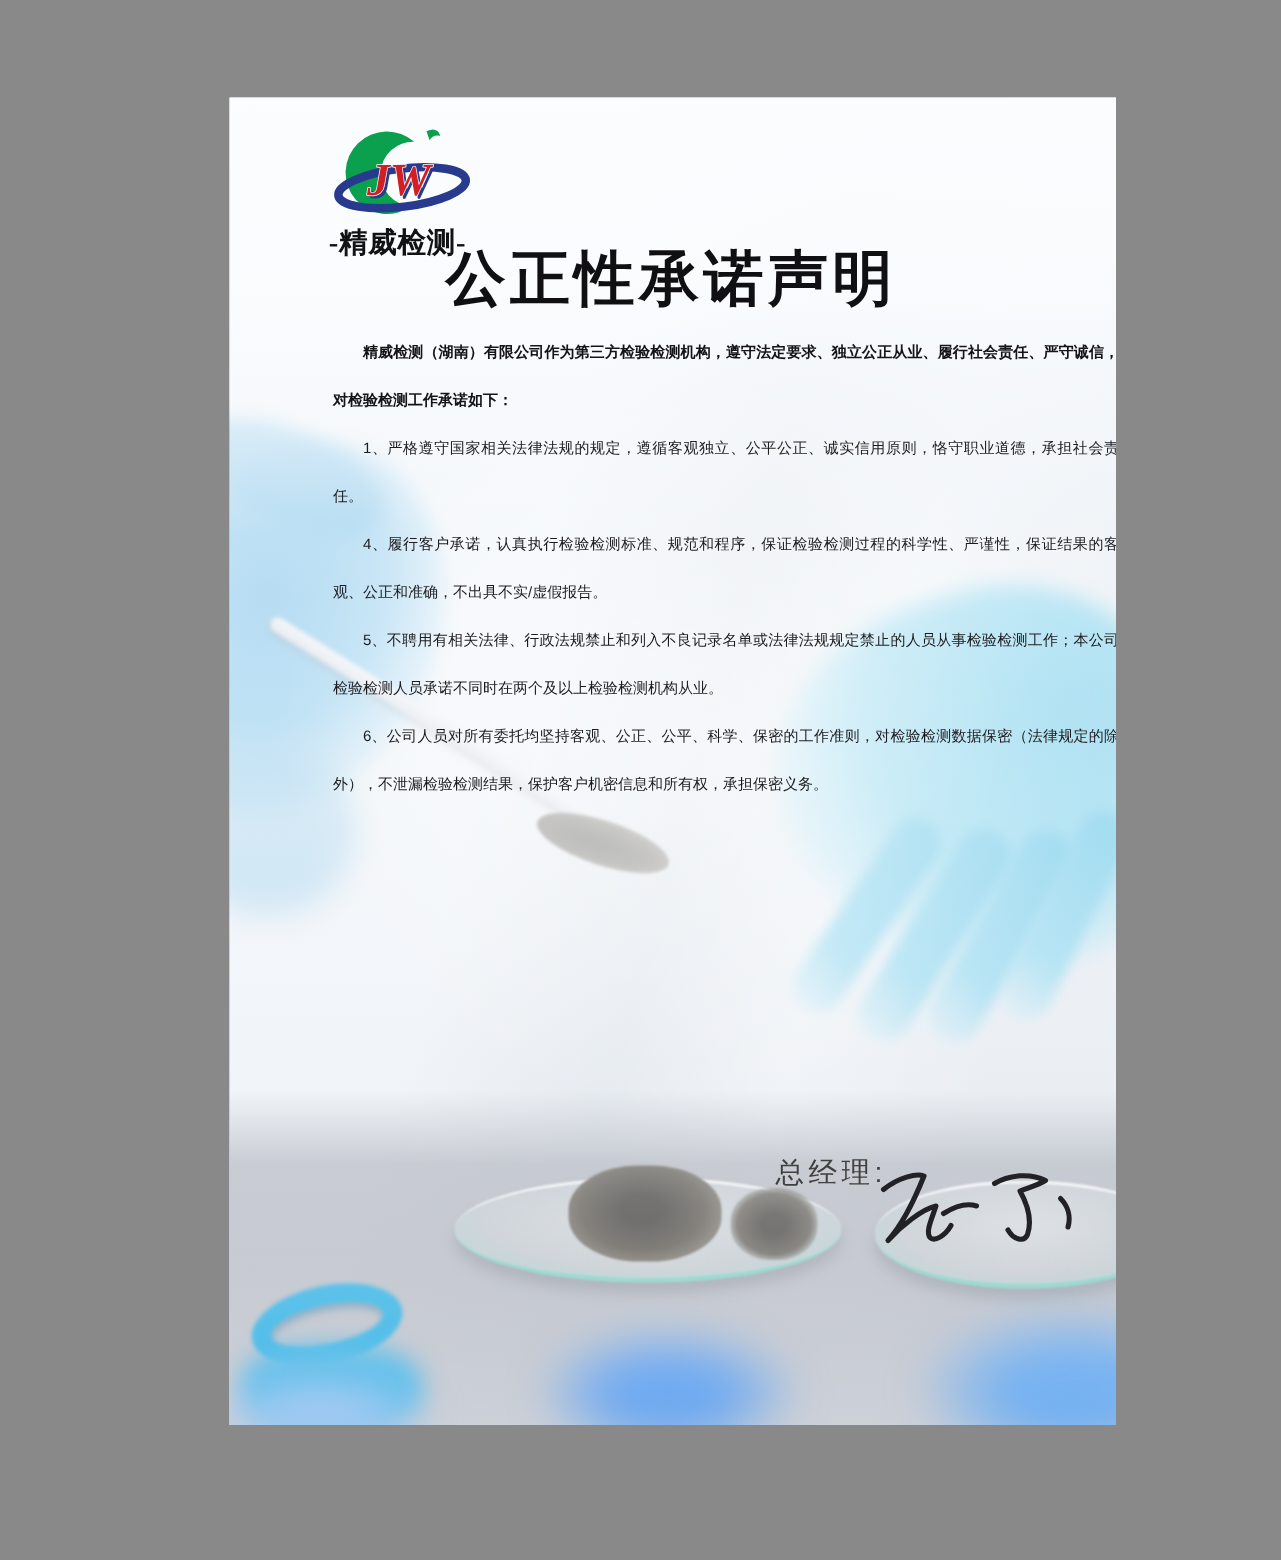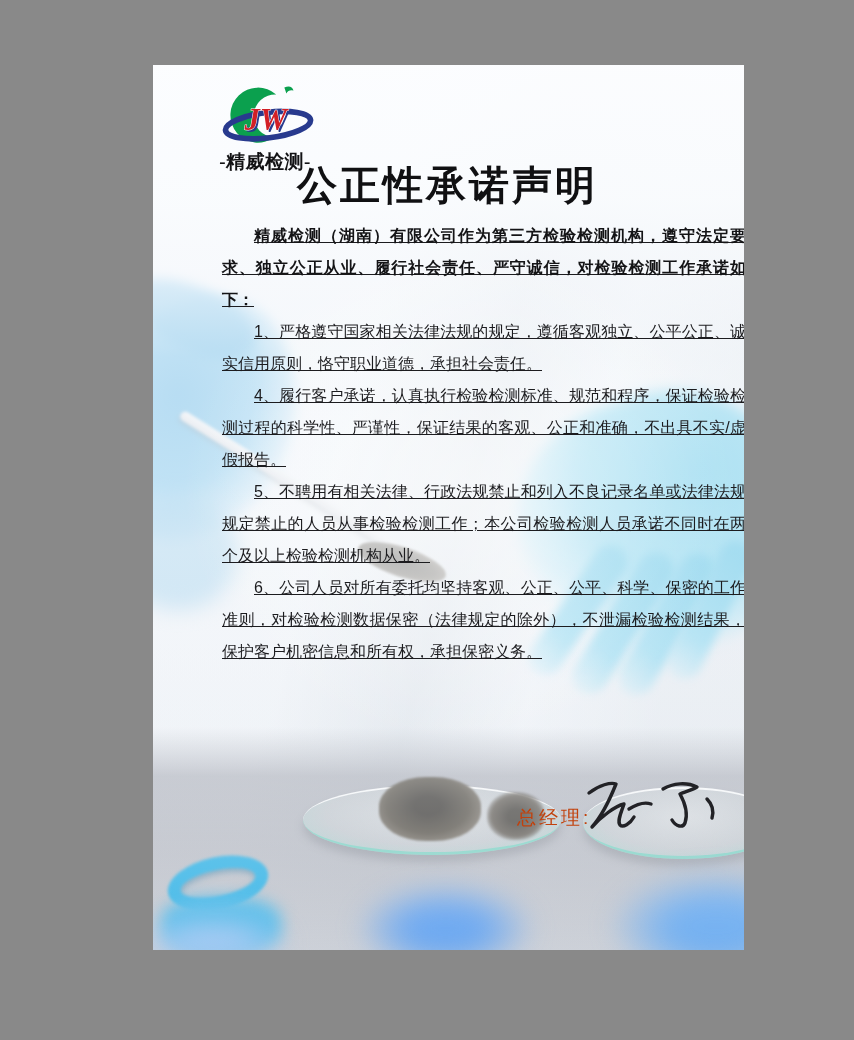--- a/index.html
+++ b/index.html
@@ -114,29 +114,28 @@
   }
   .doc-title {
     position:absolute; left:0; top:93px; width:100%; text-align:center;
     transform:translateX(-15px);
     font-family:Liberation Sans, sans-serif;
     font-weight:bold; font-size:40px; color:#101012; letter-spacing:3px;
     white-space:nowrap;
   }
   .body-text {
     position:absolute; left:41px; top:155px; width:524px;
-    font-size:16px; line-height:32px; color:#1c1c1f;
+    font-size:10px; line-height:32px; color:#1c1c1f;
     text-align:justify;
-    text-decoration:underline;
   }
   .body-text p { text-indent:2em; margin:0; }
   .body-text p.intro { font-weight:bold; color:#141416; }
   .sign-label {
-    position:absolute; left:336px; top:740px;
-    font-size:19px; color:#c2410c; letter-spacing:3px; white-space:nowrap;
+    position:absolute; left:336px; top:704px;
+    font-size:19px; color:#404040; letter-spacing:3px; white-space:nowrap;
   }
   .signature { position:absolute; left:398px; top:710px; width:150px; height:66px; }
   .date-line {
     position:absolute; left:336px; top:809px;
     font-size:19.5px; color:#202023; letter-spacing:1px; white-space:nowrap;
   }
 </style>
 </head>
 <body>
 

